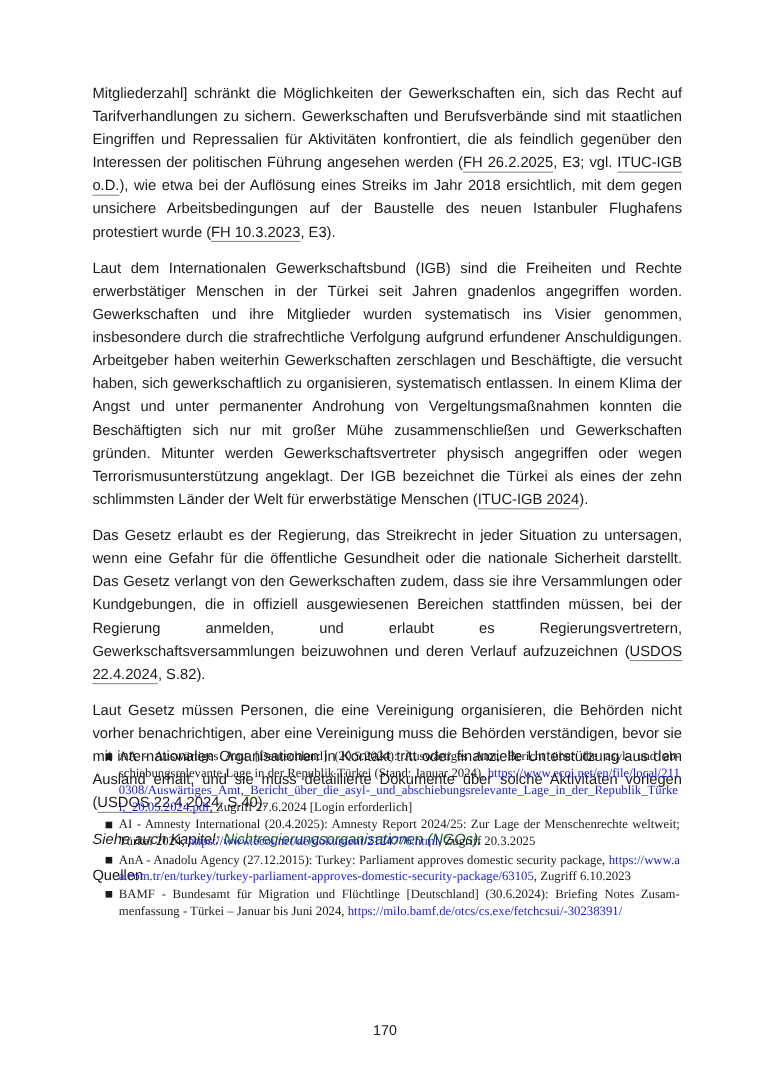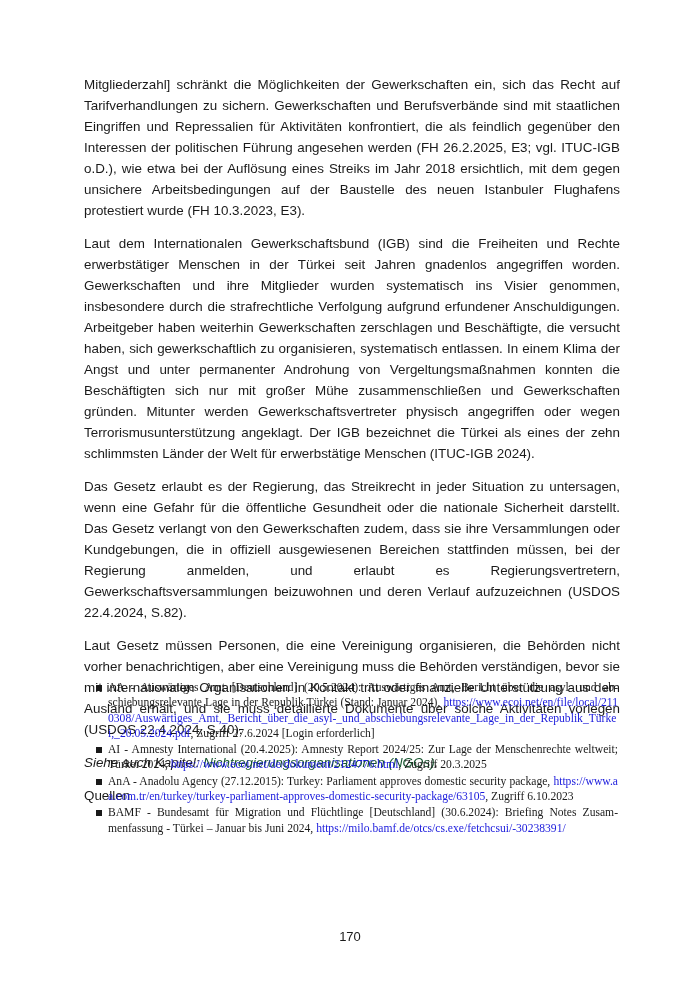--- a/index.html
+++ b/index.html
@@ -22,20 +22,21 @@
       width: 536px;
     }
     p.body-para {
       margin: 0 0 12px 0;
       font-size: 13.4px;
       line-height: 21px;
       text-align: justify;
       hyphens: manual;
     }
     .cite {
+      text-decoration: underline;
       text-decoration-color: #8a8a8a;
       text-underline-offset: 4px;
       text-decoration-thickness: 1px;
       color: #1a1a1a;
       cursor: pointer;
     }
     .see-also {
       font-style: italic;
       margin: 0 0 12px 0;
       font-size: 13.4px;

